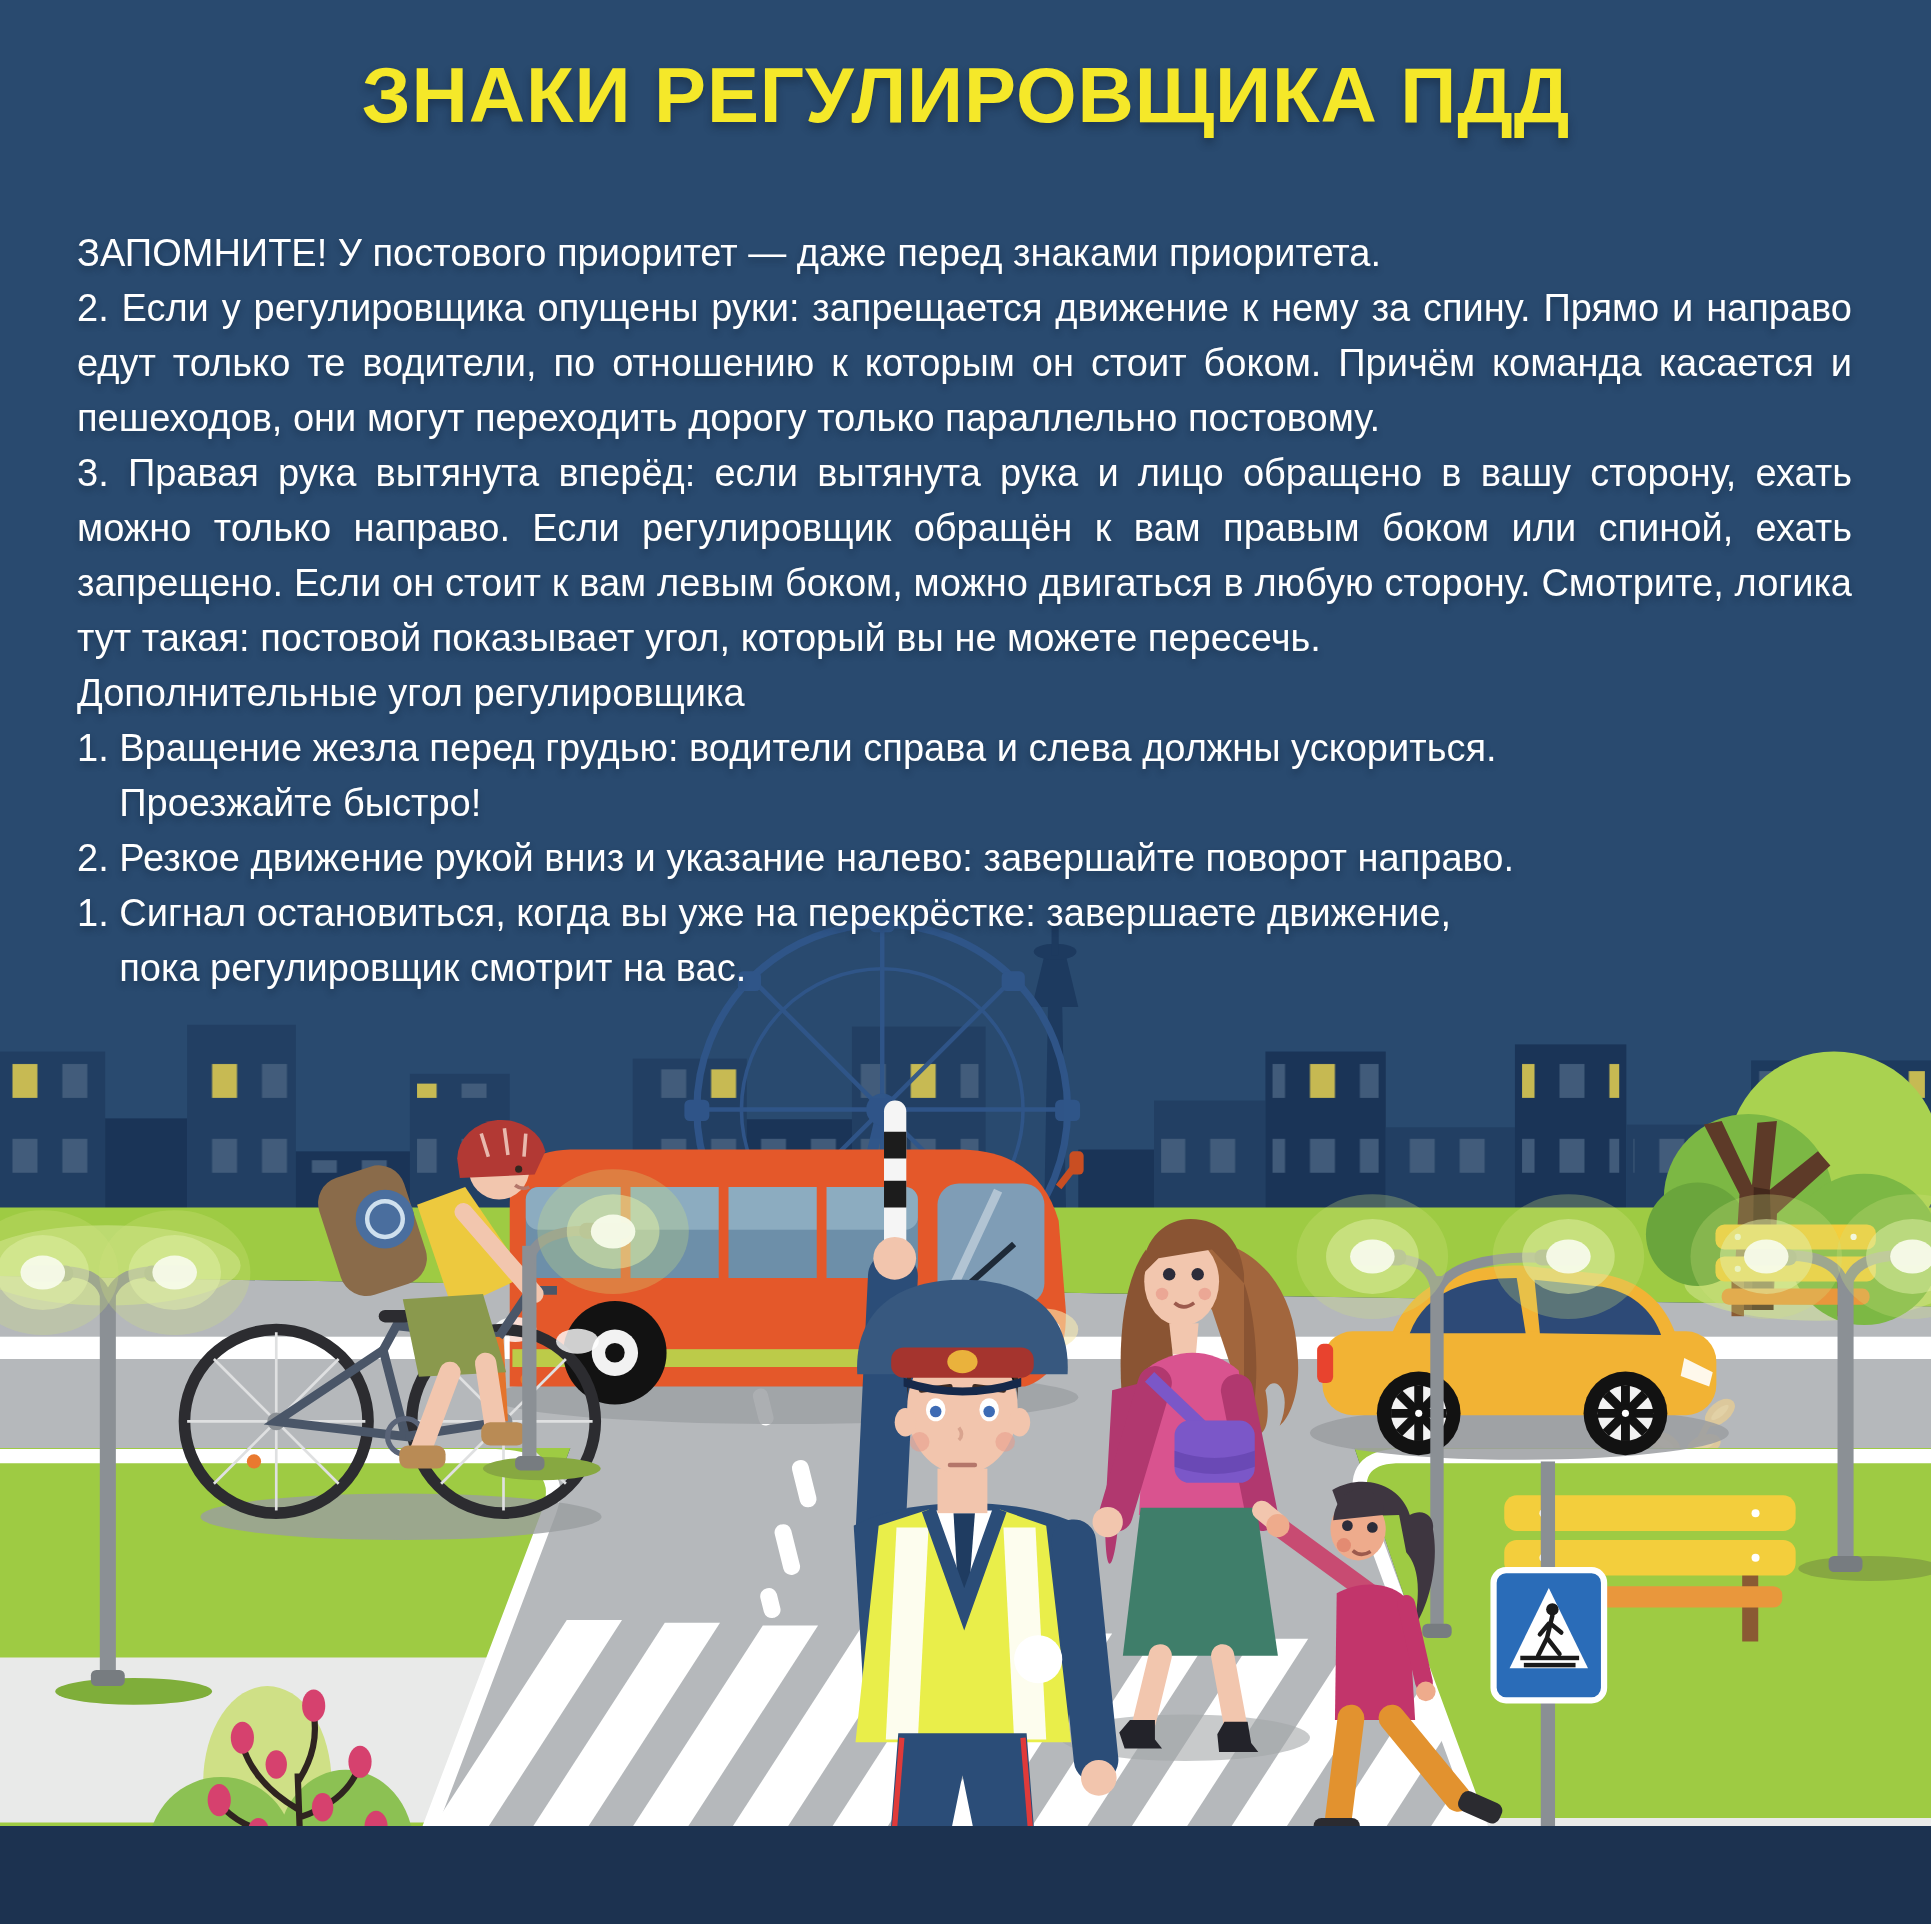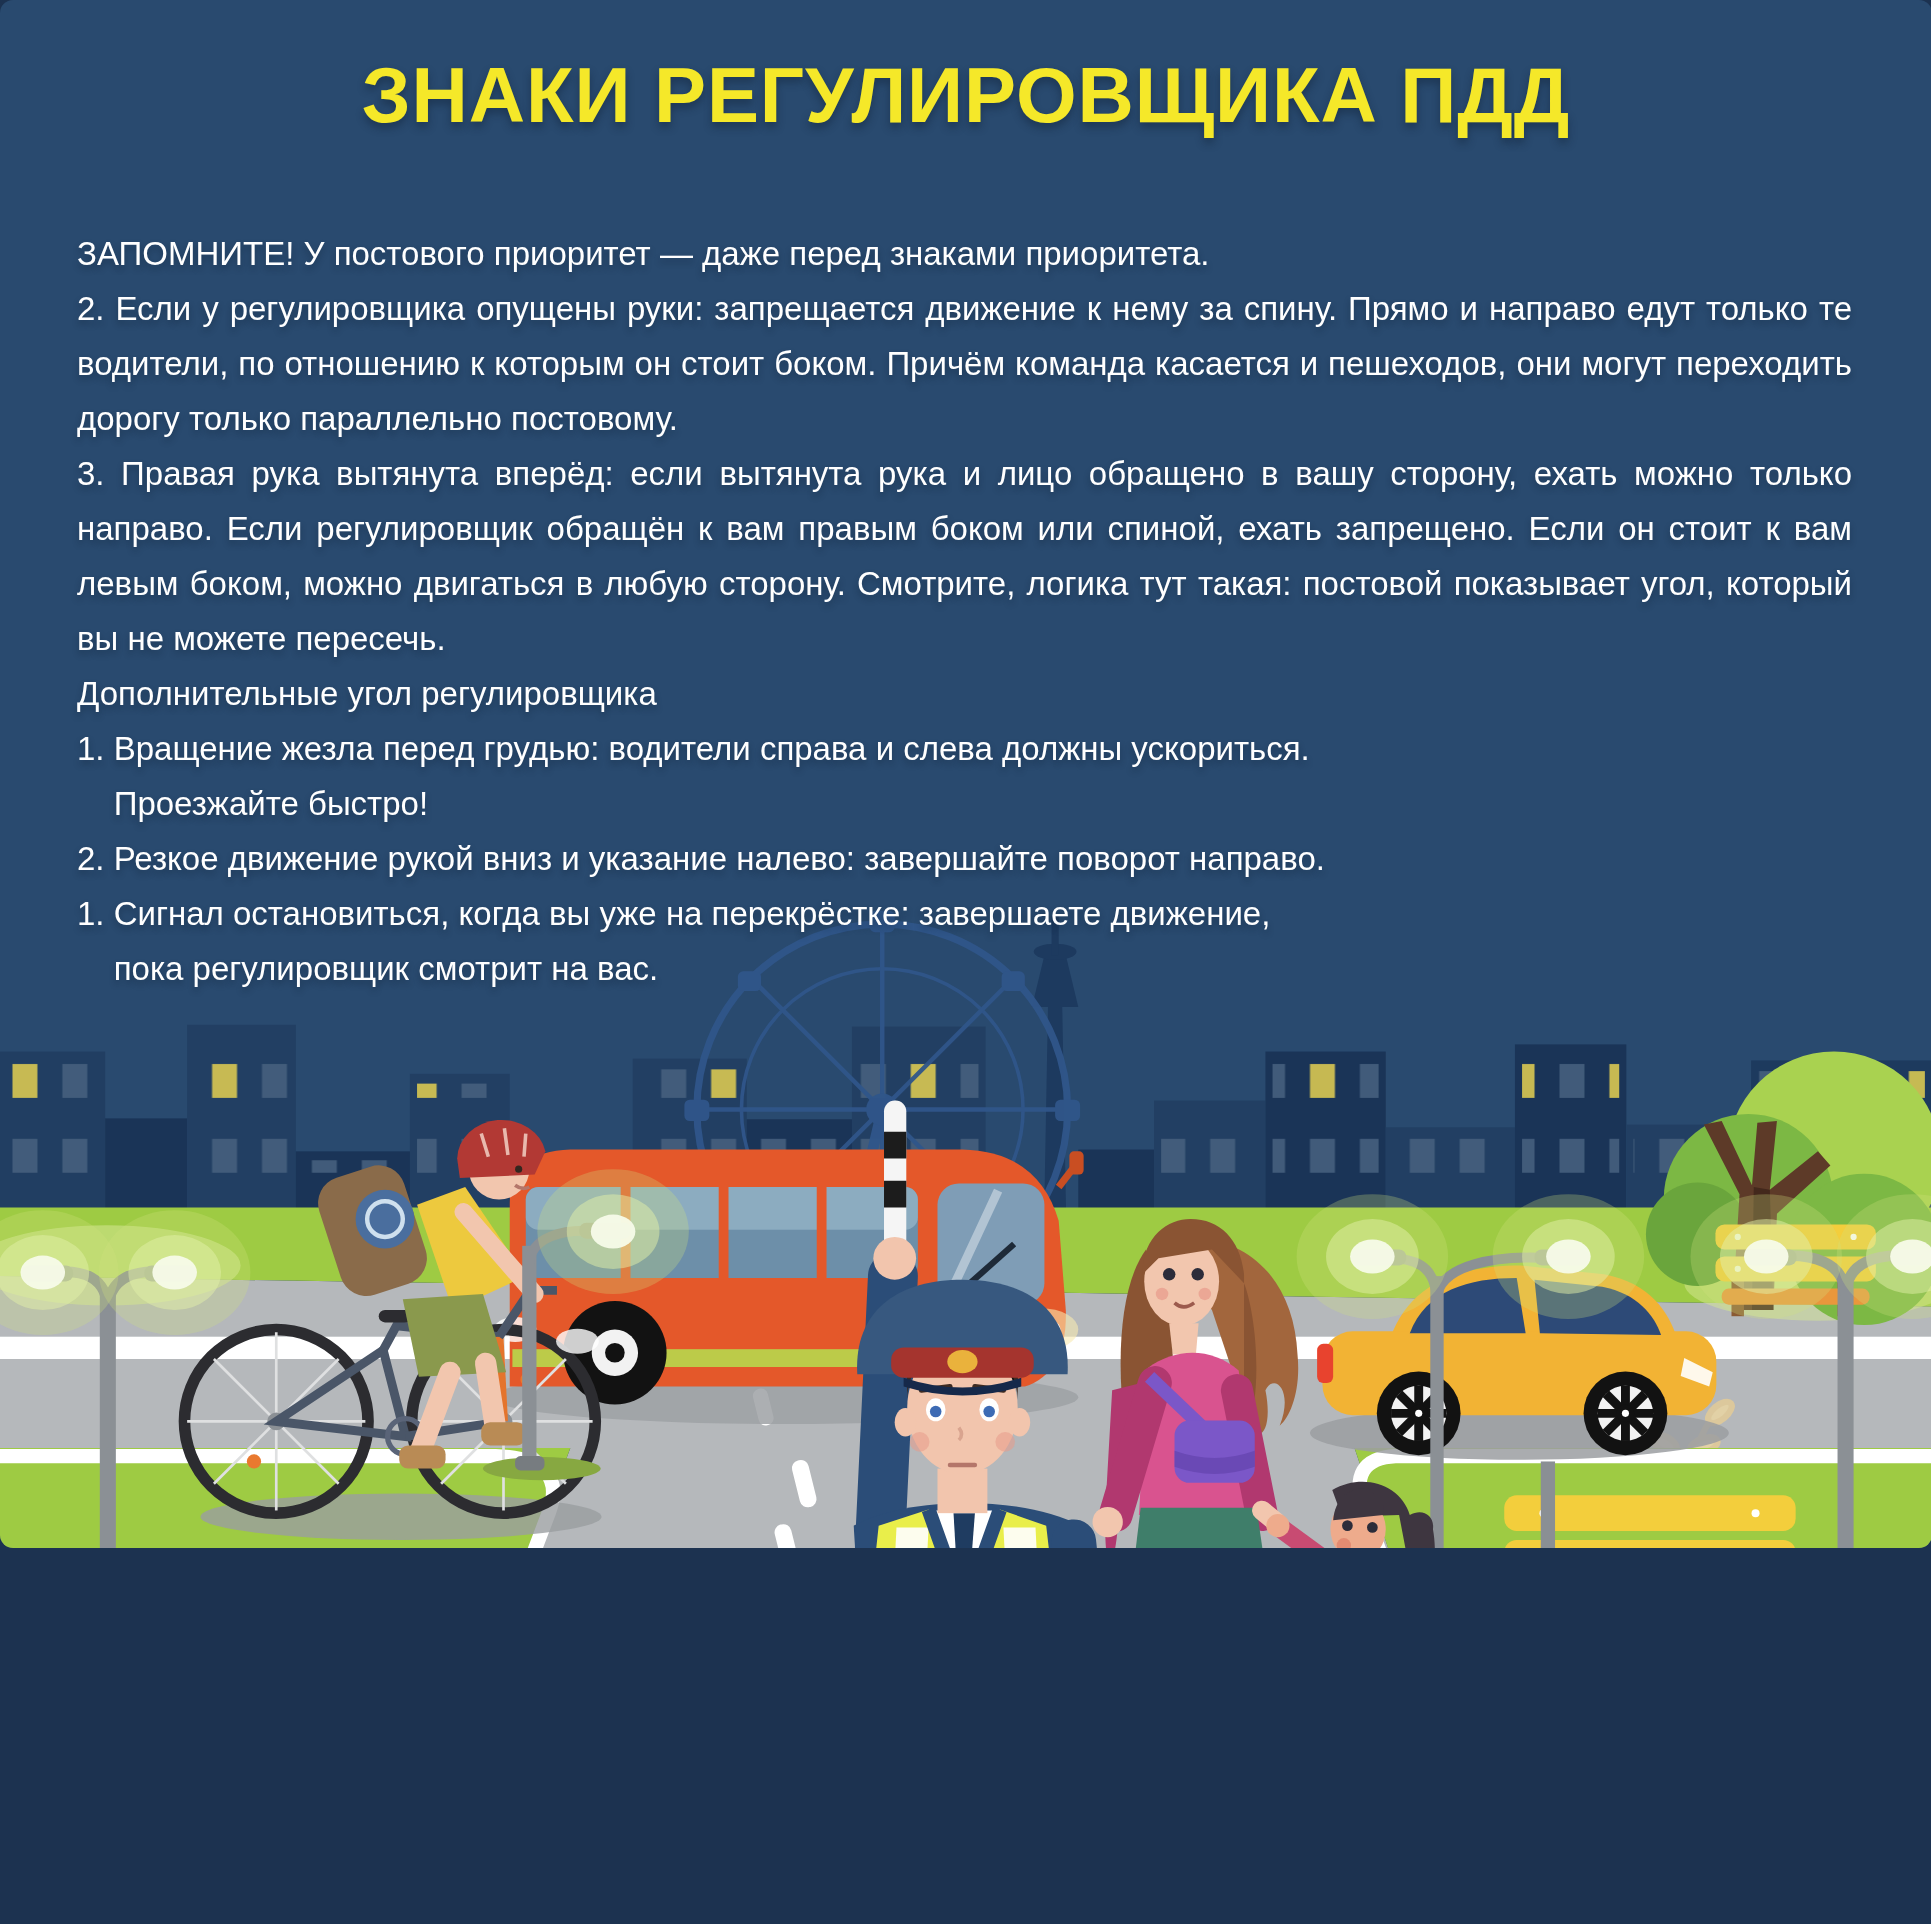--- a/index.html
+++ b/index.html
@@ -1,31 +1,30 @@
 <!DOCTYPE html>
 <html style="--c-background: #294a6f; --c-title: #f5e829; --c-text: #ffffff; --c-skyline: #213e62; --c-lit_window: #d9c852; --c-grass: #9ecb43; --c-road: #b5b8bb; --c-sidewalk: #e9eae9; --c-marking: #ffffff; --c-bus: #e4582a; --c-car: #f2b334; --c-vest: #e9ee4a; --c-uniform: #2b4d78; --c-cap_band: #a5342e; --c-sign_blue: #2a6cb8; --c-bench: #f3ce3c; --c-tree: #7cb844; --c-berries: #d6416e; --c-bag_purple: #7b57c8; --c-woman_pink: #d9538f; --c-child_pants: #e2922f;font-size:14.3px"><head>
 <meta charset="utf-8">
 <style>
   html,body{margin:0;padding:0;background:#1c3250;}
   .poster{
-    position:relative;width:1932px;height:1548px;overflow:hidden;
+    position:relative;width:1932px;height:1826px;overflow:hidden;
     background:var(--c-background,#294a6f);
     font-family:"Liberation Sans","DejaVu Sans",sans-serif;
-    border-radius:13px;
   }
   .title{
     position:absolute;top:50px;left:0;width:100%;margin:0;text-align:center;
     font-size:78px;font-weight:800;letter-spacing:0.9px;
     color:var(--c-title,#f5e829);
     text-shadow:0 4.5px 9px rgba(15,30,52,.45);
     z-index:3;
   }
   .textblock{
     position:absolute;top:226px;left:77px;width:1775px;z-index:3;
-    color:var(--c-text,#ffffff);font-size:33px;line-height:55px;
+    color:var(--c-text,#ffffff);font-size:38px;line-height:55px;
     text-shadow:0 3.6px 6.2px rgba(14,28,48,.38);
   }
   .textblock p{margin:0;white-space:pre-wrap;}
   .gap-after{margin-bottom:52px;}
   .just{text-align:justify;}
   svg.scene{position:absolute;left:0;top:891px;width:1932px;height:1034px;display:block;z-index:1;}
 </style>
 </head>
 <body>
 

